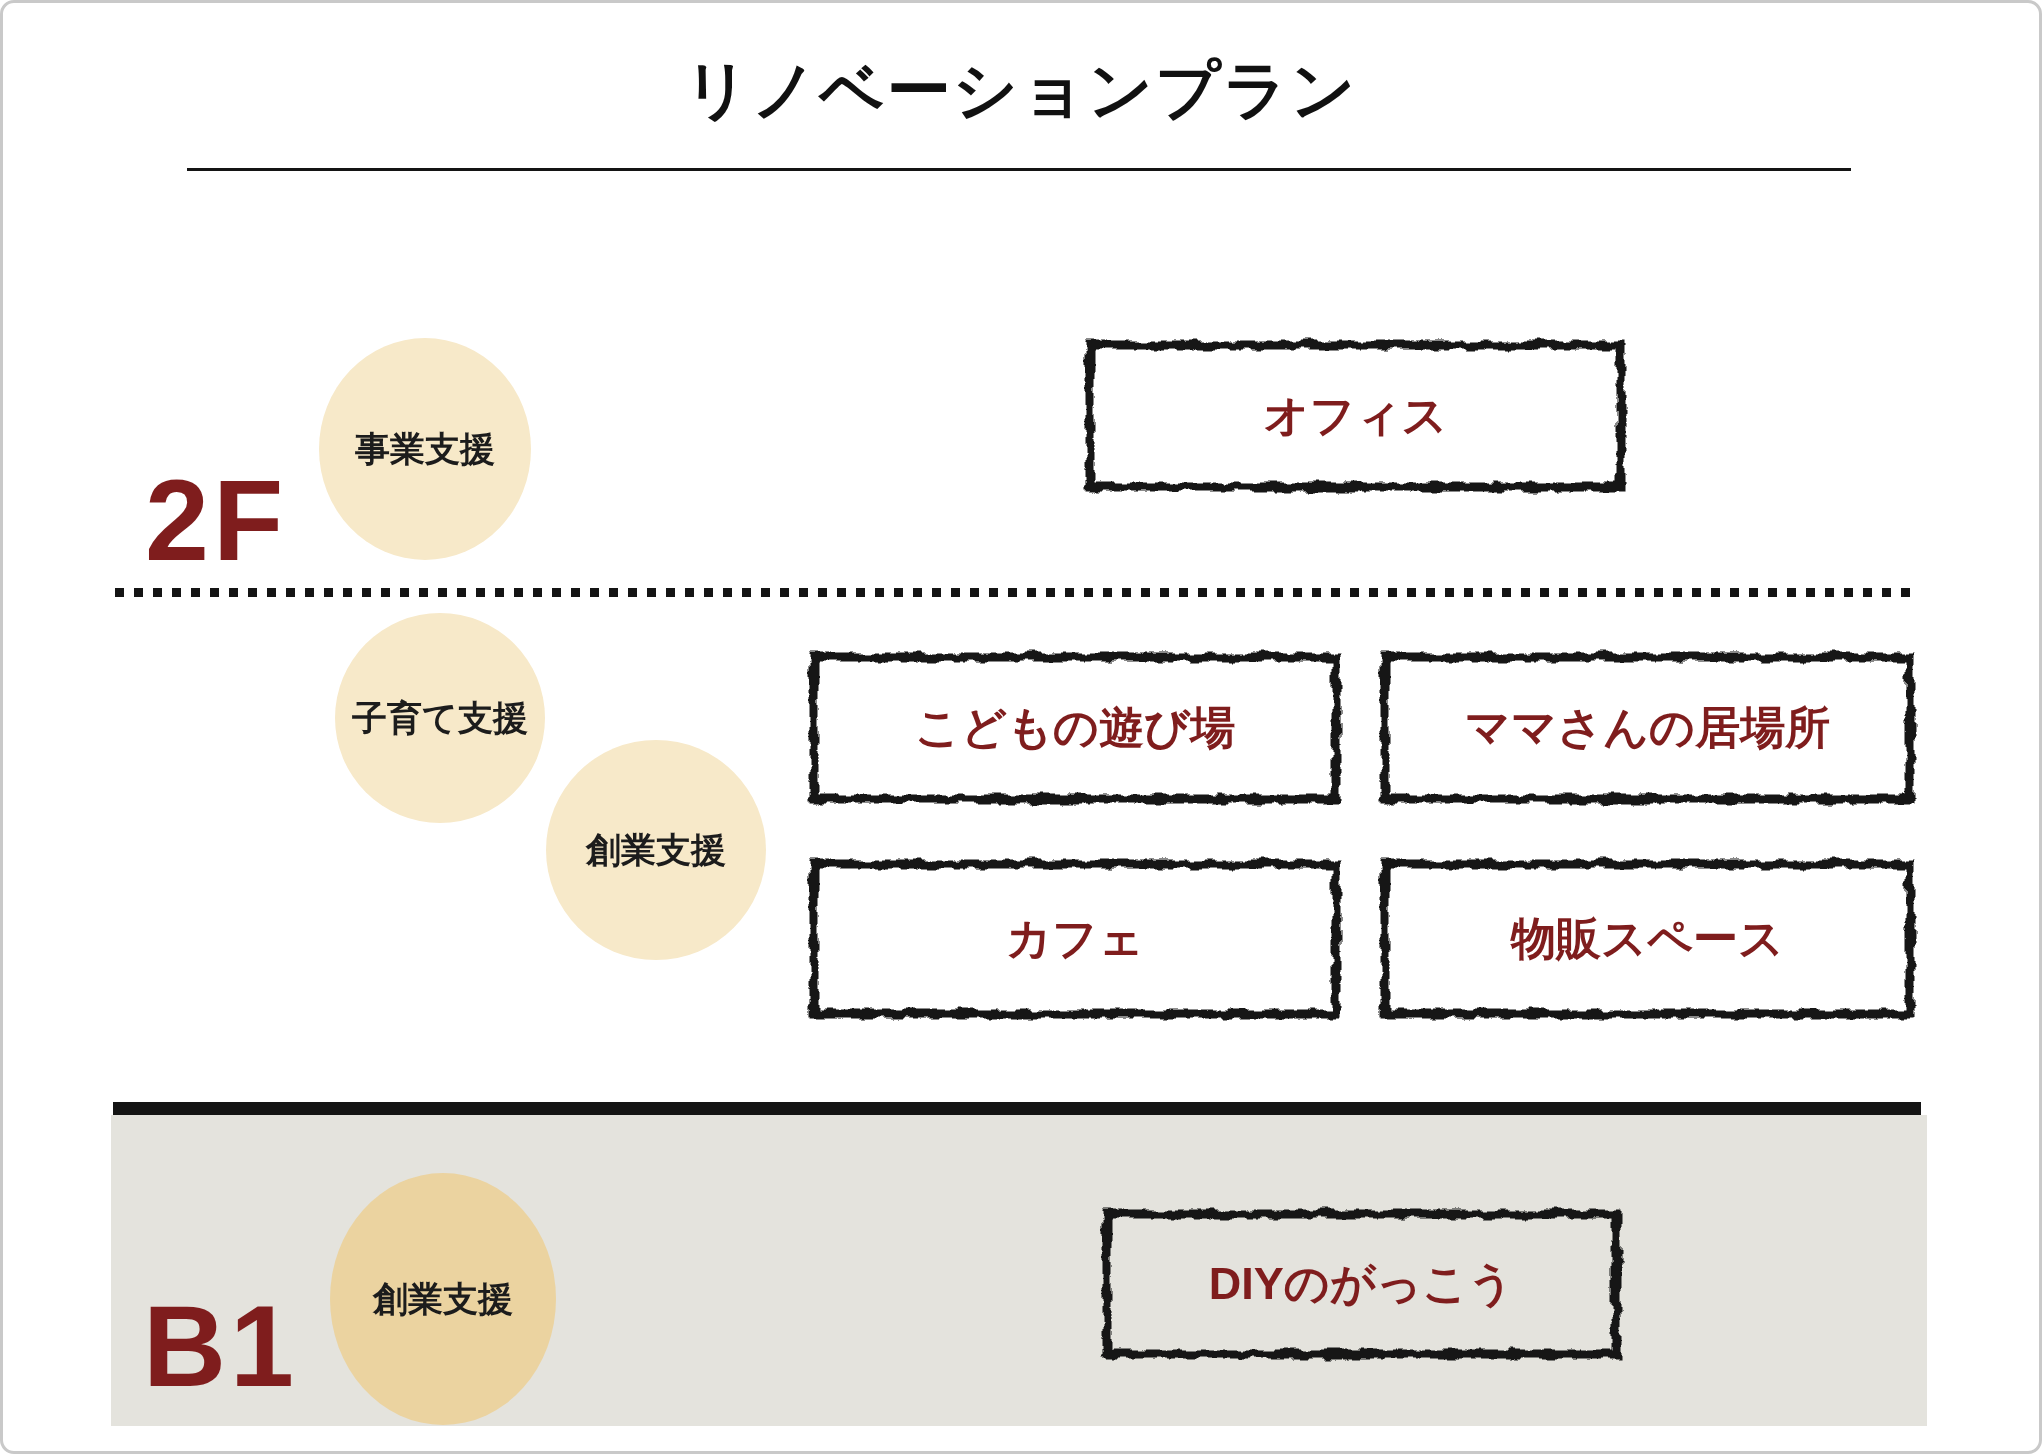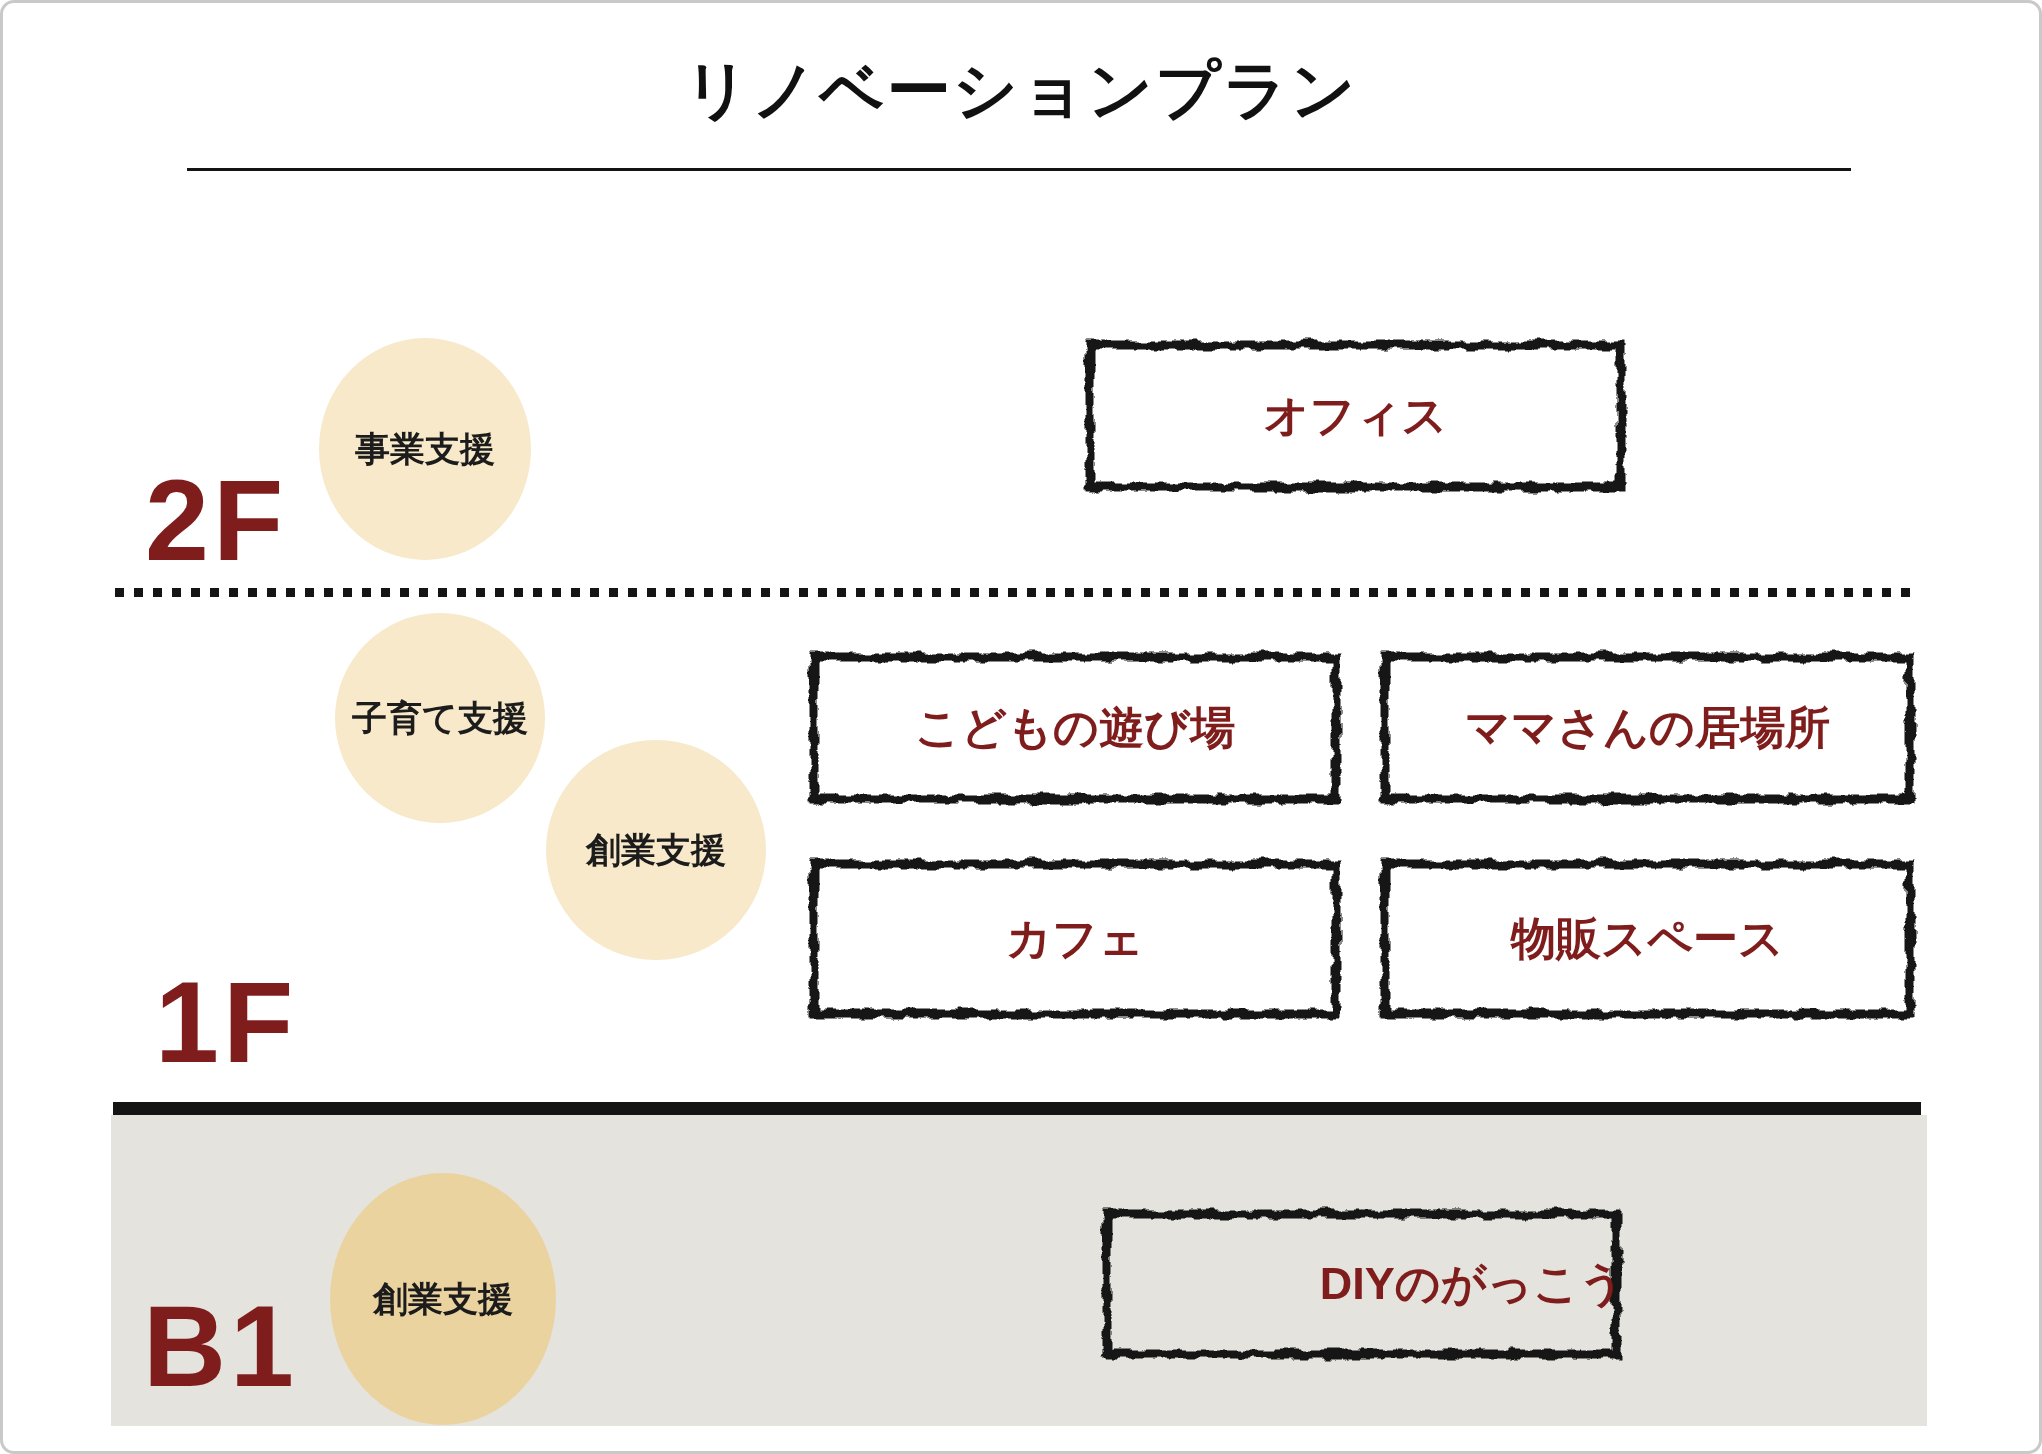--- a/index.html
+++ b/index.html
@@ -95,21 +95,20 @@
 
   <div class="abs room" style="left:1078px;top:333px;width:549px;height:160px;">
     <svg class="edge" viewBox="0 0 549 160">
       <rect x="9" y="9" width="531" height="142" fill="none" stroke="#141414" stroke-width="9" filter="url(#rough)"></rect>
     </svg>
     <span class="room-label">オフィス</span>
   </div>
 
   <div class="abs dotted-divider"></div>
 
-  <div class="abs floor-label" style="left:152px;top:962px;">1F</div>
 
   <div class="abs circle" style="left:332px;top:610px;width:210px;height:210px;">
     <span class="circle-label">子育て支援</span>
   </div>
 
   <div class="abs circle" style="left:543px;top:737px;width:220px;height:220px;">
     <span class="circle-label">創業支援</span>
   </div>
 
 
@@ -143,20 +142,20 @@
 
   <div class="abs basement-bg"></div>
   <div class="abs thick-divider"></div>
 
   <div class="abs floor-label" style="left:140px;top:1286px;">B1</div>
 
   <div class="abs circle tan" style="left:327px;top:1170px;width:226px;height:252px;">
     <span class="circle-label">創業支援</span>
   </div>
 
-  <div class="abs room" style="left:1095px;top:1202px;width:527px;height:158px;justify-content:flex-end;">
+  <div class="abs room" style="left:1095px;top:1202px;width:527px;height:158px;">
     <svg class="edge" viewBox="0 0 527 158">
       <rect x="9" y="9" width="509" height="140" fill="none" stroke="#141414" stroke-width="9" filter="url(#rough)"></rect>
     </svg>
     <span class="room-label">DIYのがっこう</span>
   </div>
 
 </div>
 
 </body></html>

